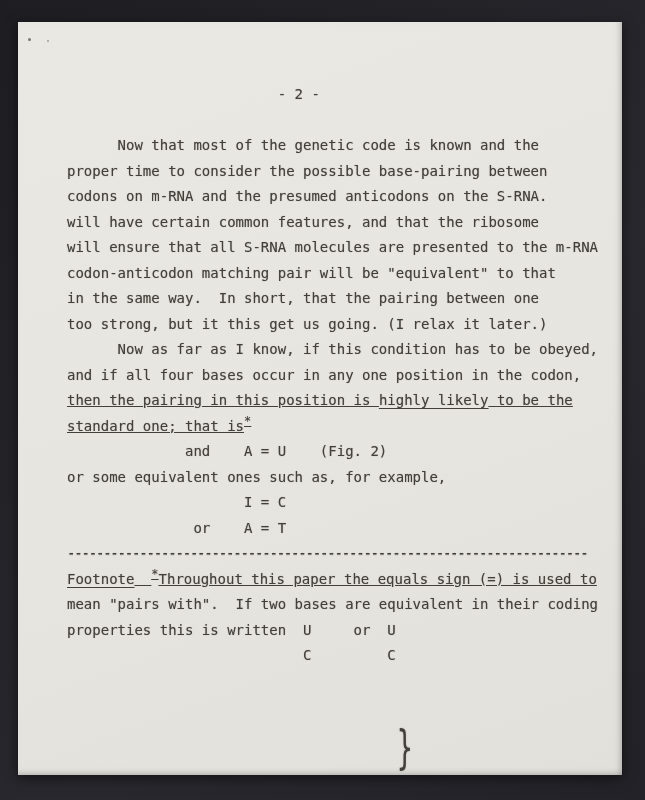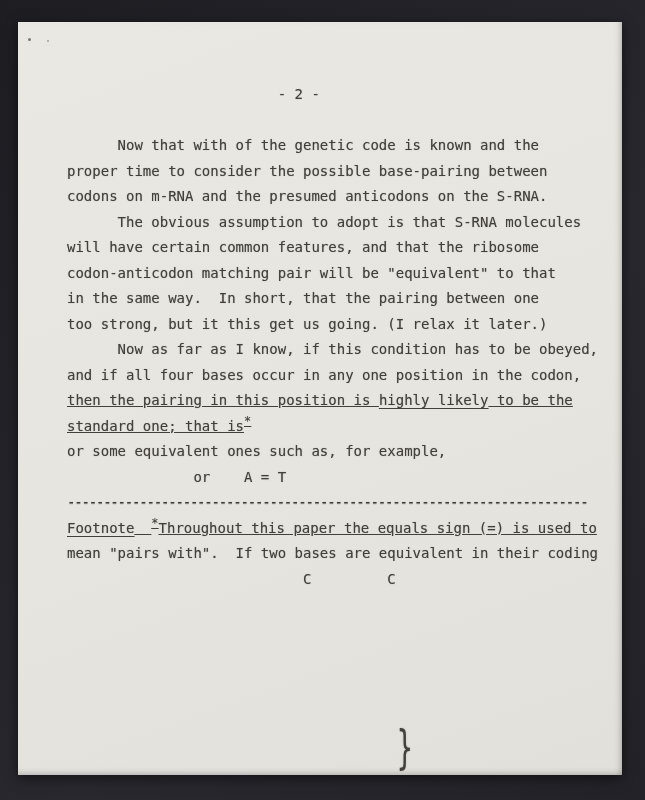--- a/index.html
+++ b/index.html
@@ -41,41 +41,44 @@
 <body>
 
 <div class="paper">
   <div class="speck s1"></div>
   <div class="speck s2"></div>
 
   <div class="typed">
     <div class="ln">                         - 2 -</div>
     <div class="ln"></div>
 
-    <div class="ln">      Now that with of the genetic code is known and the</div>
+    <div class="ln">      Now that most of the genetic code is known and the</div>
     <div class="ln">proper time to consider the possible base-pairing between</div>
     <div class="ln">codons on m-RNA and the presumed anticodons on the S-RNA.</div>
 
-    <div class="ln">      The obvious assumption to adopt is that S-RNA molecules</div>
     <div class="ln">will have certain common features, and that the ribosome</div>
+    <div class="ln">will ensure that all S-RNA molecules are presented to the m-RNA</div>
     <div class="ln">codon-anticodon matching pair will be "equivalent" to that</div>
     <div class="ln">in the same way.  In short, that the pairing between one</div>
     <div class="ln">too strong, but it this get us going. (I relax it later.)</div>
 
     <div class="ln">      Now as far as I know, if this condition has to be obeyed,</div>
     <div class="ln">and if all four bases occur in any one position in the codon,</div>
 
     <div class="ln"><span>then the pairing in this position is </span><span class="u">highly likely</span><span> to be the</span></div>
 
     <div class="ln"><span>standard one; that is</span><span class="sup">*</span></div>
 
+    <div class="ln">              and    A = U    (Fig. 2)</div>
     <div class="ln">or some equivalent ones such as, for example,</div>
+    <div class="ln">                     I = C</div>
     <div class="ln">               or    A = T</div>
 
     <div class="ln sep">------------------------------------------------------------------------</div>
 
     <div class="ln"><span class="u">Footnote</span><span>  </span><span class="sup">*</span><span>Throughout this paper the equals sign (=) is used to</span></div>
     <div class="ln">mean "pairs with".  If two bases are equivalent in their coding</div>
+    <div class="ln">properties this is written  U     or  U</div>
     <div class="ln">                            C         C</div>
 
     <span class="brace">}</span>
   </div>
 </div>
 
 </body></html>

